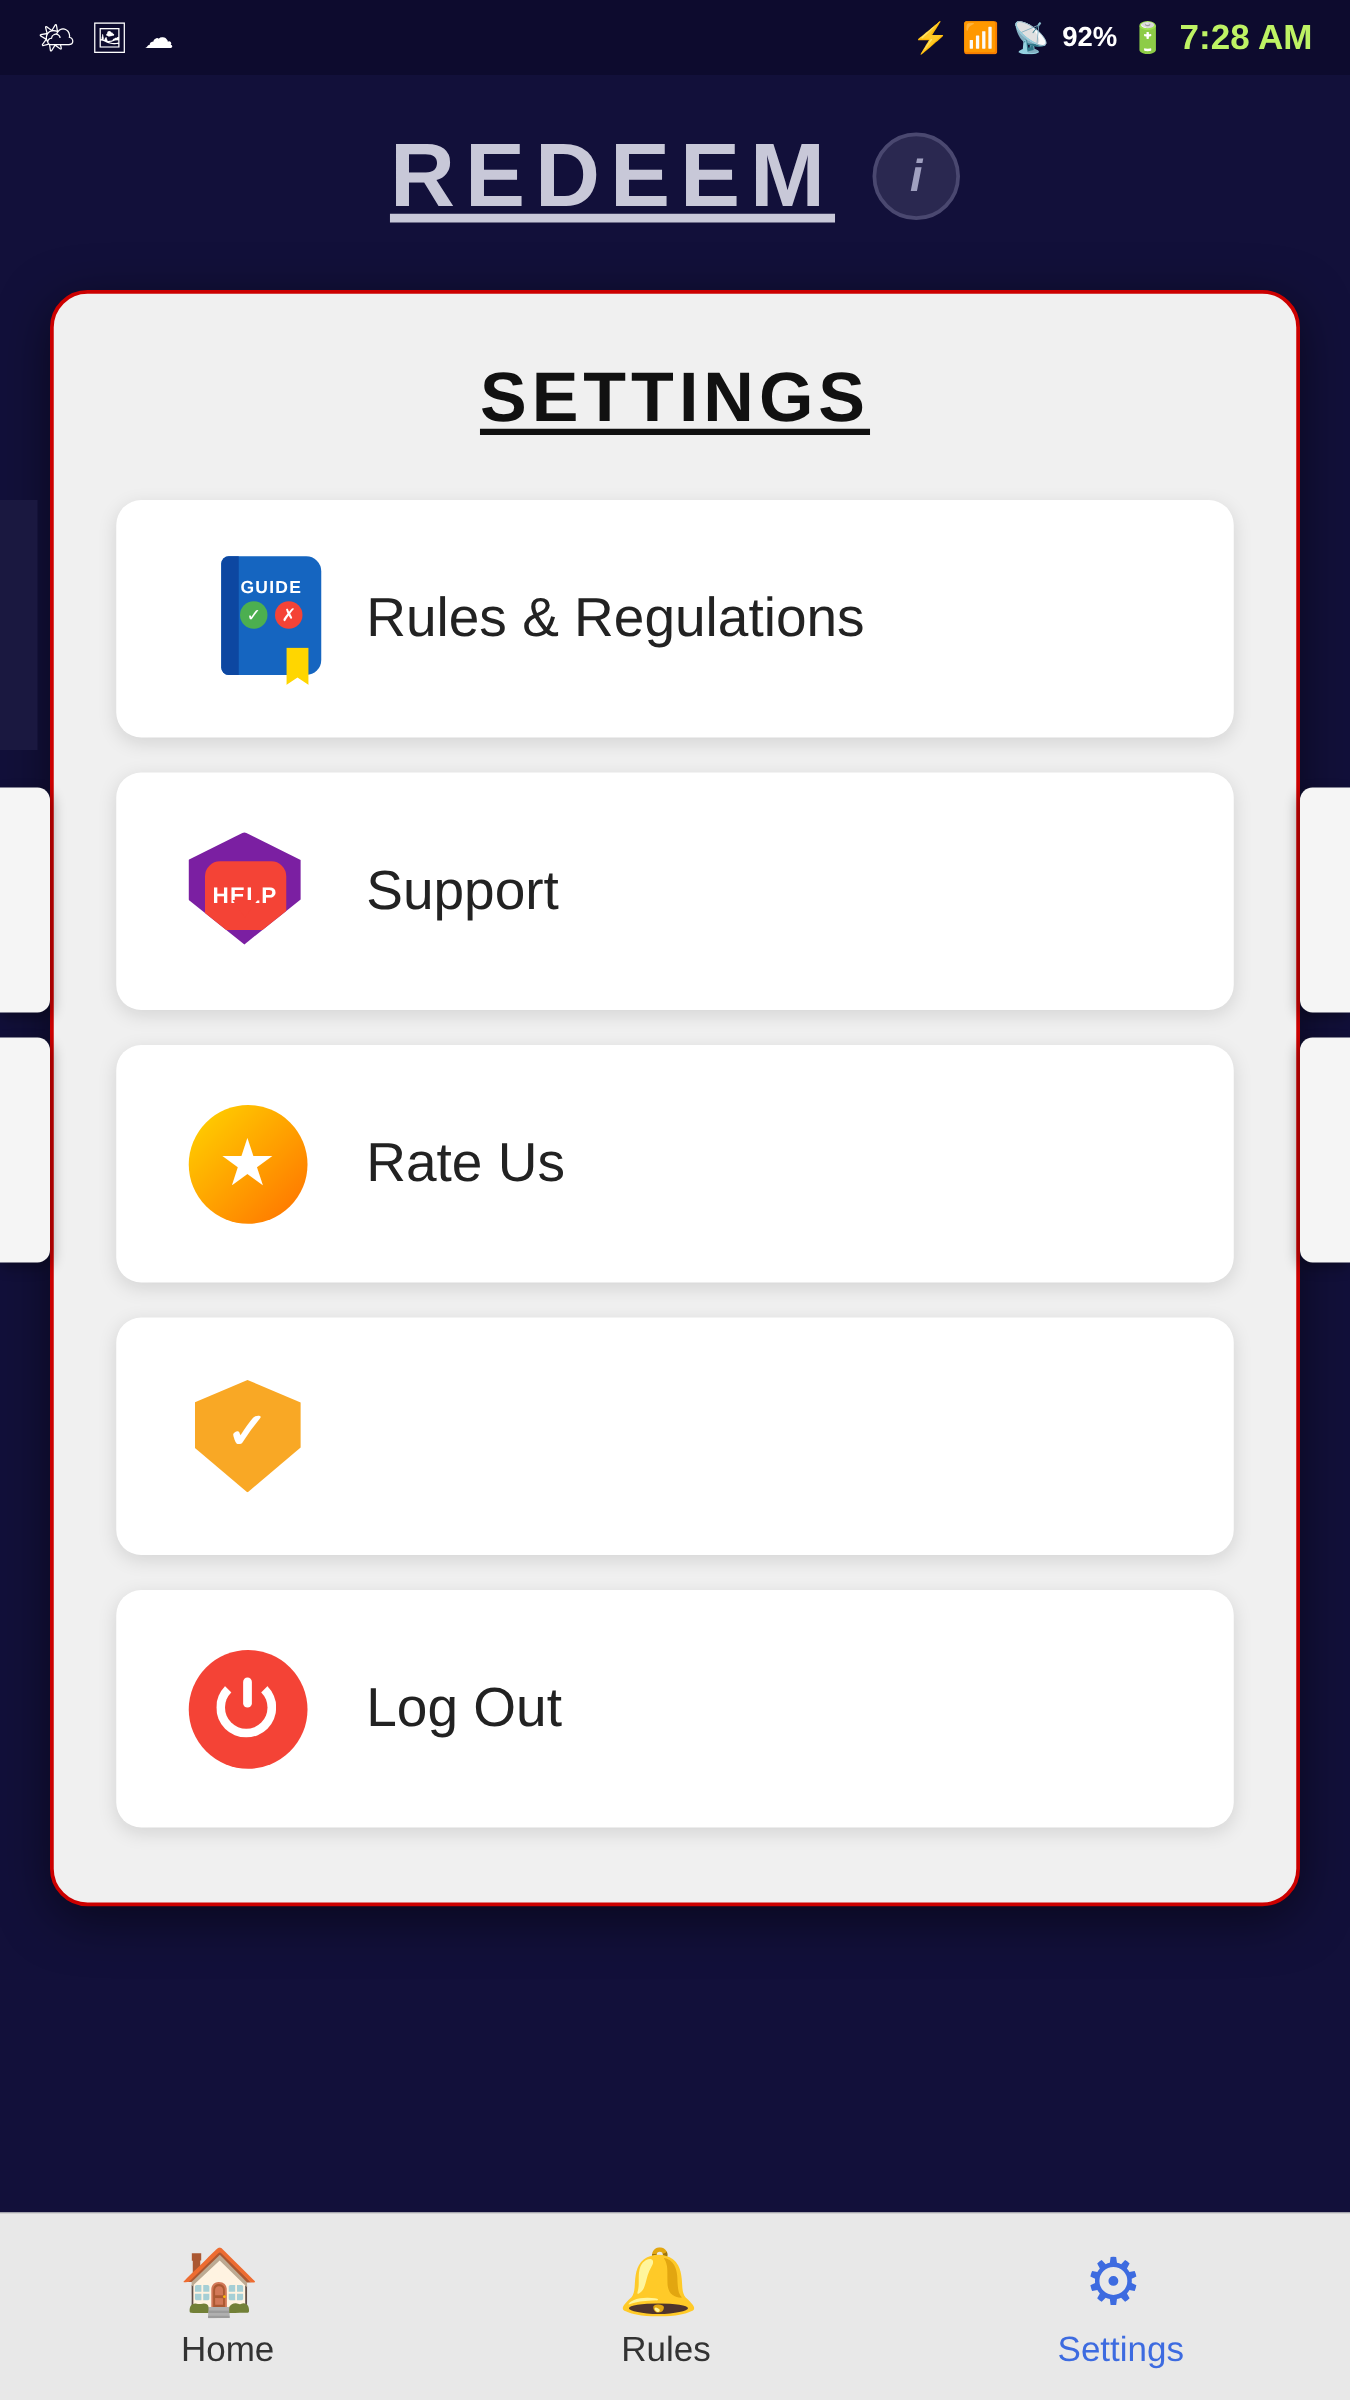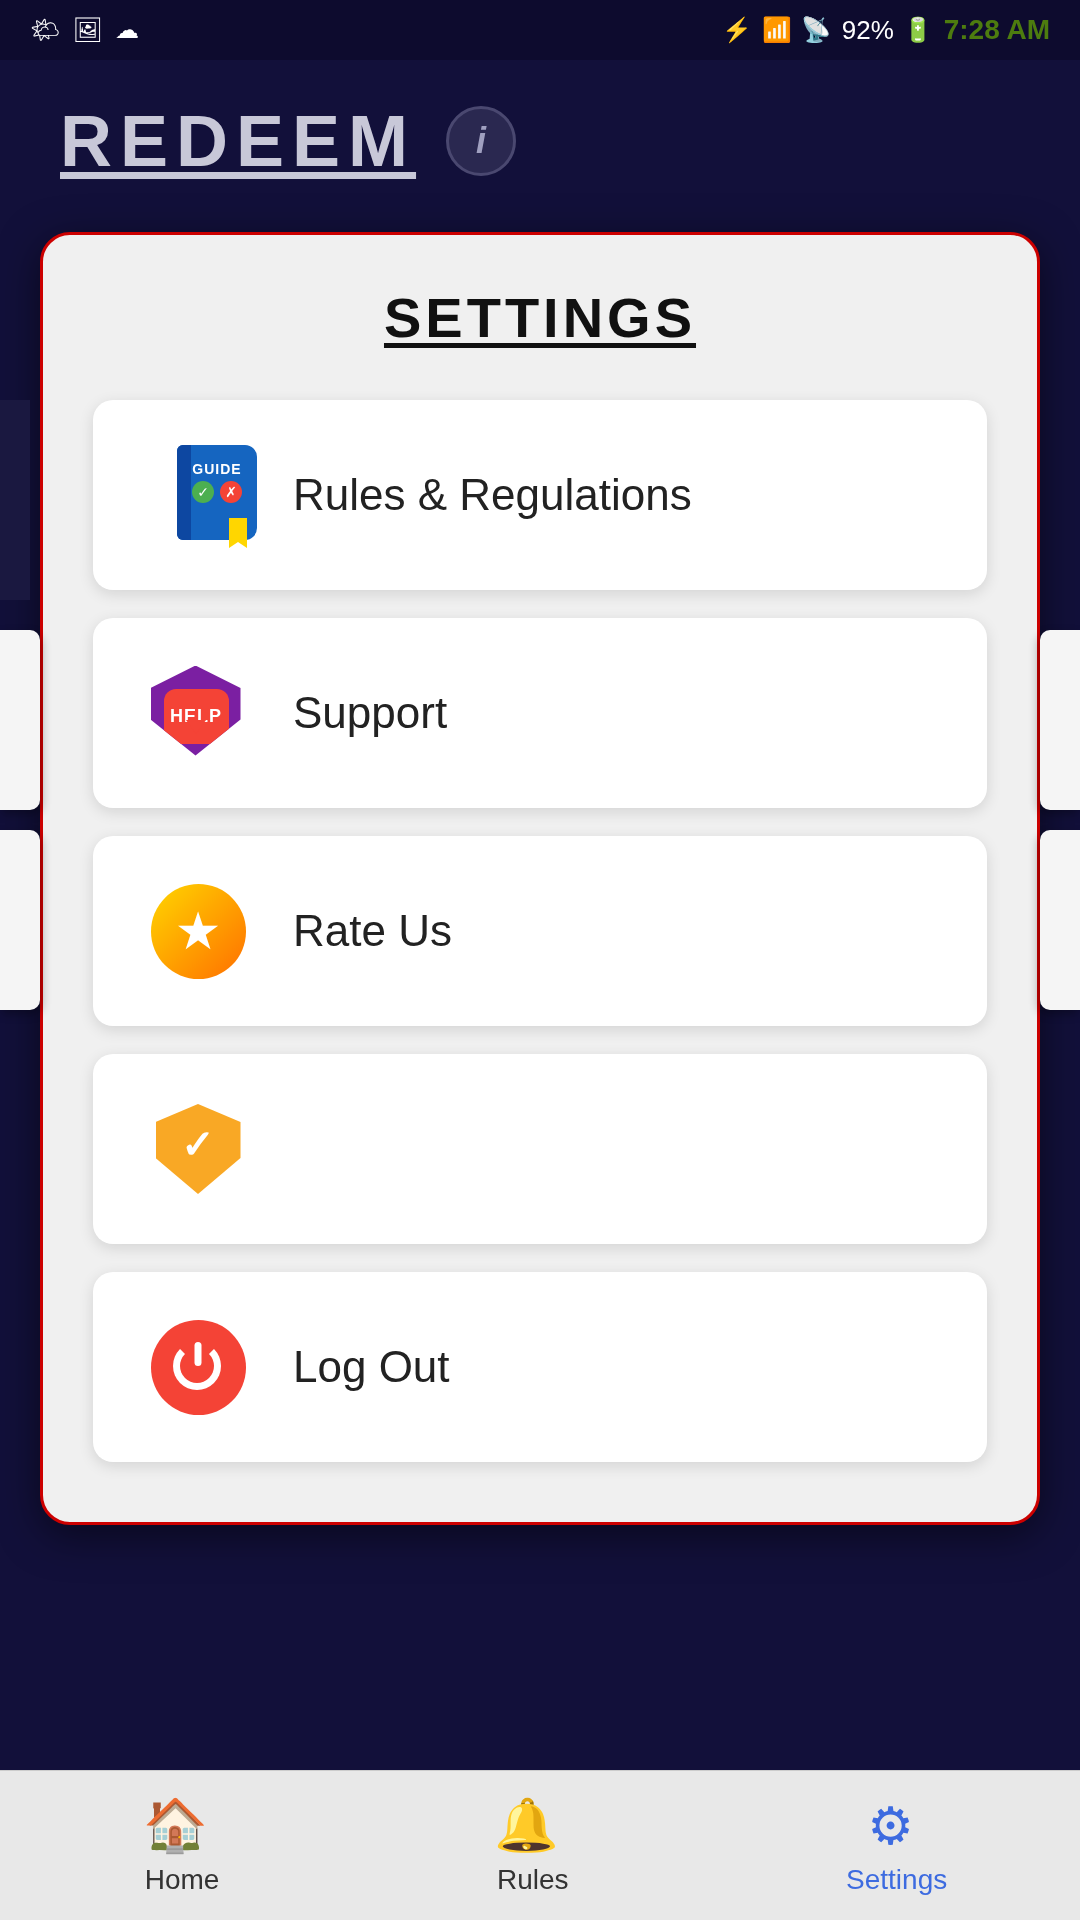--- a/index.html
+++ b/index.html
@@ -35,35 +35,36 @@
       gap: 10px;
       font-size: 26px;
       color: white;
     }
     .status-icon {
       font-size: 24px;
       color: white;
     }
     .status-time {
       font-size: 28px;
-      color: #4d7c0f;
+      color: #bef264;
       font-weight: bold;
     }
     .battery-text {
-      font-size: 26px;
-      color: white;
+      font-size: 22px;
+      color: white;
+      font-weight: bold;
     }
 
     
     .header {
       width: 100%;
       padding: 40px 60px 30px;
       display: flex;
       align-items: center;
-      justify-content: flex-start;
+      justify-content: center;
       position: relative;
     }
     .header-title {
       font-size: 72px;
       font-weight: 900;
       color: #c8c8d8;
       letter-spacing: 8px;
       text-decoration: underline;
       text-underline-offset: 6px;
     }

